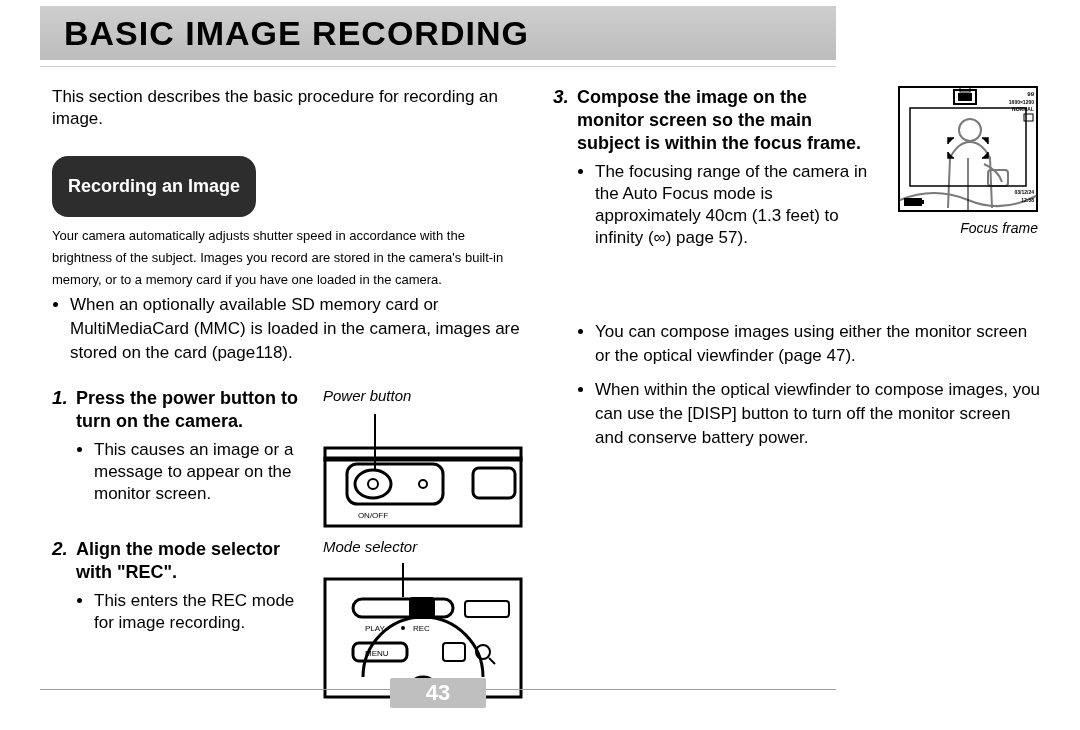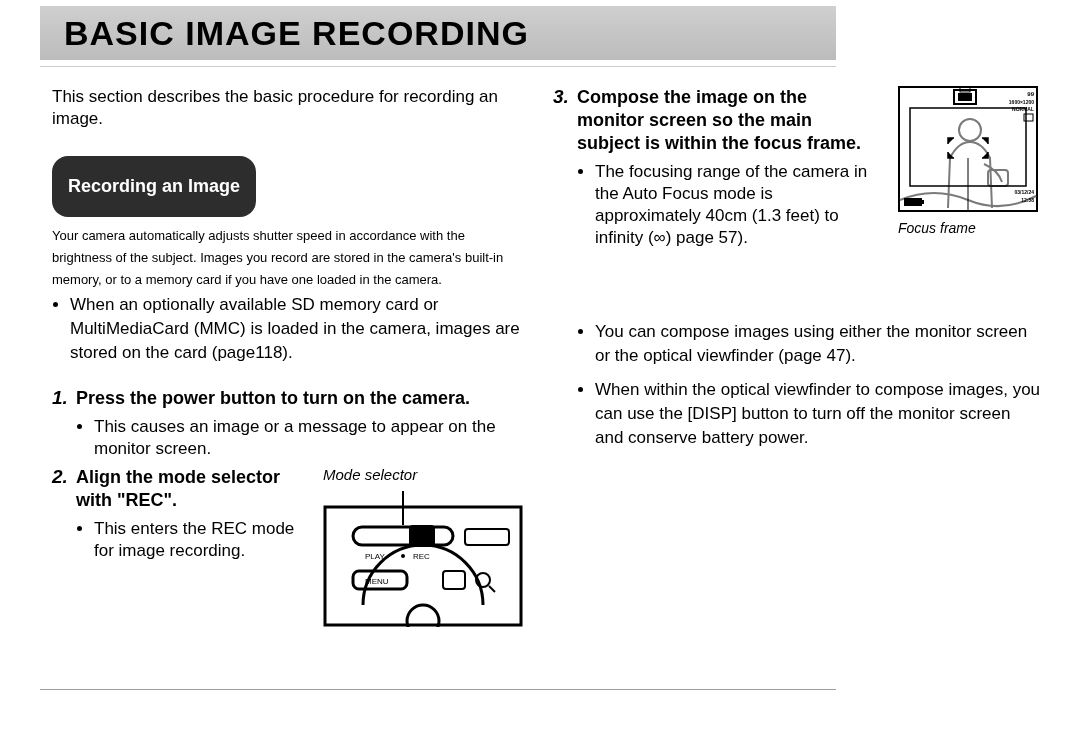--- a/index.html
+++ b/index.html
@@ -124,21 +124,21 @@
   .fig-monitor {
     width: 140px;
     position: absolute;
     right: 4px;
     top: 0;
   }
   .fig-monitor svg { width: 140px; height: 126px; }
   .monitor-caption {
     font-style: italic;
     font-size: 14px;
-    text-align: left;
+    text-align: right;
     margin-top: 4px;
   }
   .right-step-wrap { position: relative; min-height: 230px; }
   .right-step-textcol { width: 320px; }
   .pagebox-wrap {
     position: absolute;
     left: 40px; right: 40px;
     bottom: 22px;
     text-align: center;
   }
@@ -185,20 +185,39 @@
       <div class="step-row" style="margin-top:22px;">
         <div class="step-text">
           <div>
             <span class="step-num">1.</span>
             <div class="step-title">Press the power button to turn on the camera.</div>
           </div>
           <ul class="step-sub">
             <li>This causes an image or a message to appear on the monitor screen.</li>
           </ul>
         </div>
+        <div class="step-fig fig-power">
+          <div class="fig-label">Power button</div>
+          <svg viewBox="0 0 200 120">
+
+            <rect x="2" y="50" width="196" height="68" fill="none" stroke="#000" stroke-width="3"></rect>
+            <rect x="2" y="40" width="196" height="12" fill="none" stroke="#000" stroke-width="3"></rect>
+
+            <rect x="24" y="56" width="96" height="40" rx="10" fill="none" stroke="#000" stroke-width="3"></rect>
+            <ellipse cx="50" cy="76" rx="18" ry="14" fill="none" stroke="#000" stroke-width="3"></ellipse>
+            <circle cx="50" cy="76" r="5" fill="none" stroke="#000" stroke-width="2"></circle>
+            <circle cx="100" cy="76" r="4" fill="none" stroke="#000" stroke-width="2"></circle>
+
+            <line x1="52" y1="6" x2="52" y2="62" stroke="#000" stroke-width="2"></line>
+
+            <rect x="150" y="60" width="42" height="30" rx="6" fill="none" stroke="#000" stroke-width="3"></rect>
+
+            <text x="50" y="110" text-anchor="middle" font-size="8">ON/OFF</text>
+          </svg>
+        </div>
       </div>
 
       <div class="step-row" style="margin-top:6px;">
         <div class="step-text">
           <div>
             <span class="step-num">2.</span>
             <div class="step-title">Align the mode selector with "REC".</div>
           </div>
           <ul class="step-sub">
             <li>This enters the REC mode for image recording.</li>
@@ -287,13 +306,16 @@
       </div>
 
       <ul class="body-list" style="margin-top:4px; padding-left:42px;">
         <li>You can compose images using either the monitor screen or the optical viewfinder (page 47).</li>
         <li>When within the optical viewfinder to compose images, you can use the [DISP] button to turn off the monitor screen and conserve battery power.</li>
       </ul>
     </div>
   </div>
 
   <div class="botline"></div>
+  <div class="pagebox-wrap">
+    <span class="pagebox">43</span>
+  </div>
 </div>
 
 </body></html>

